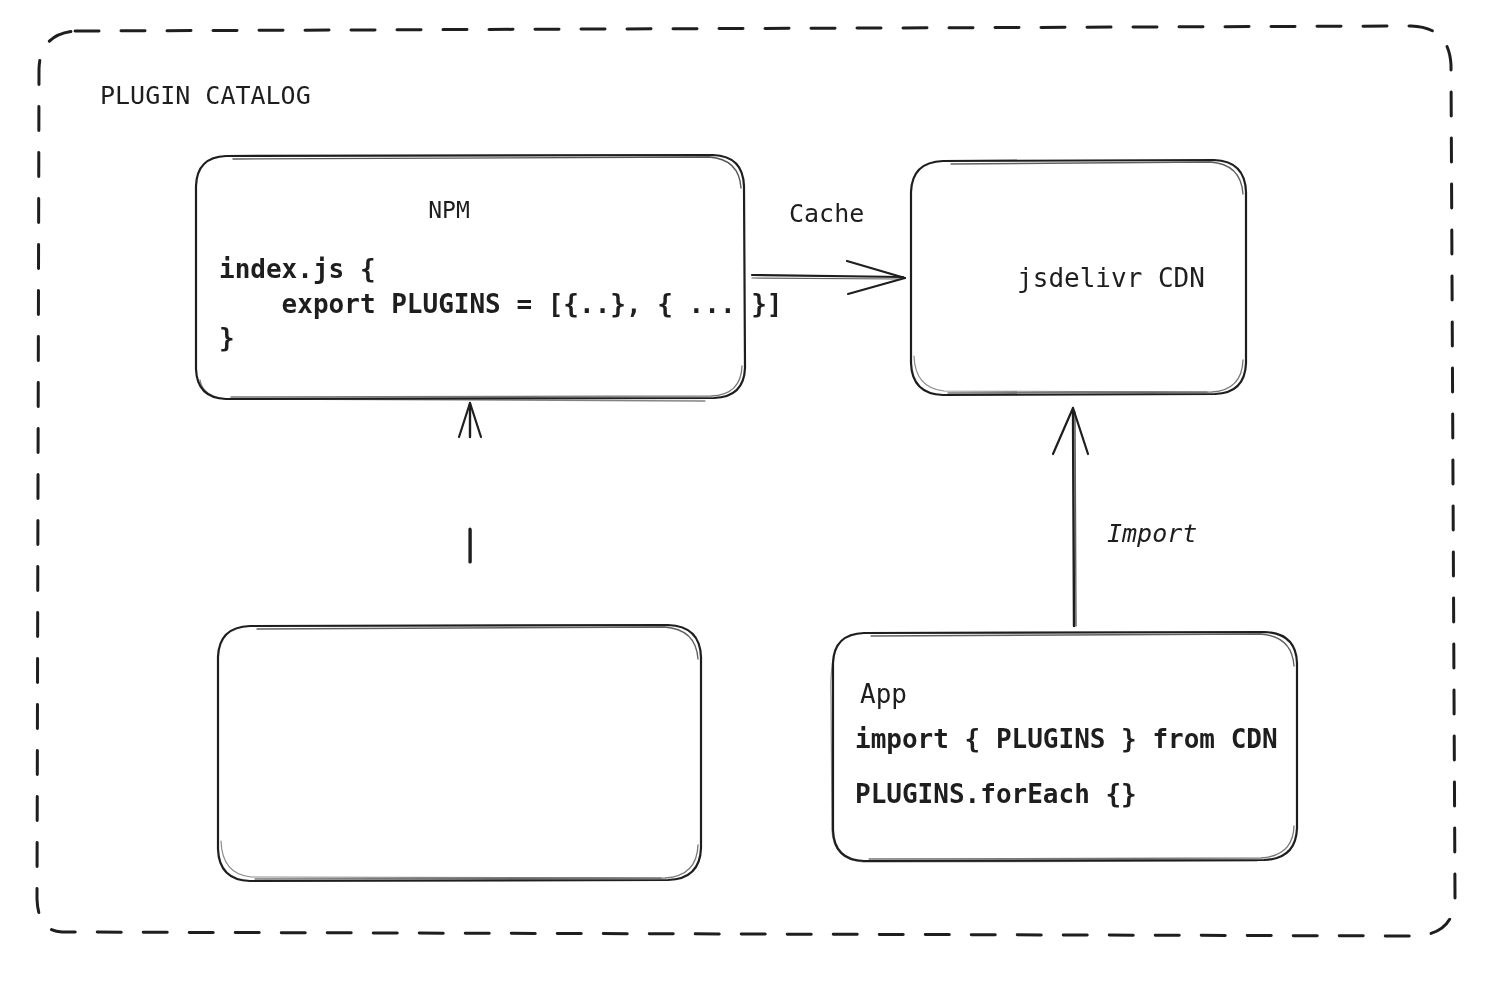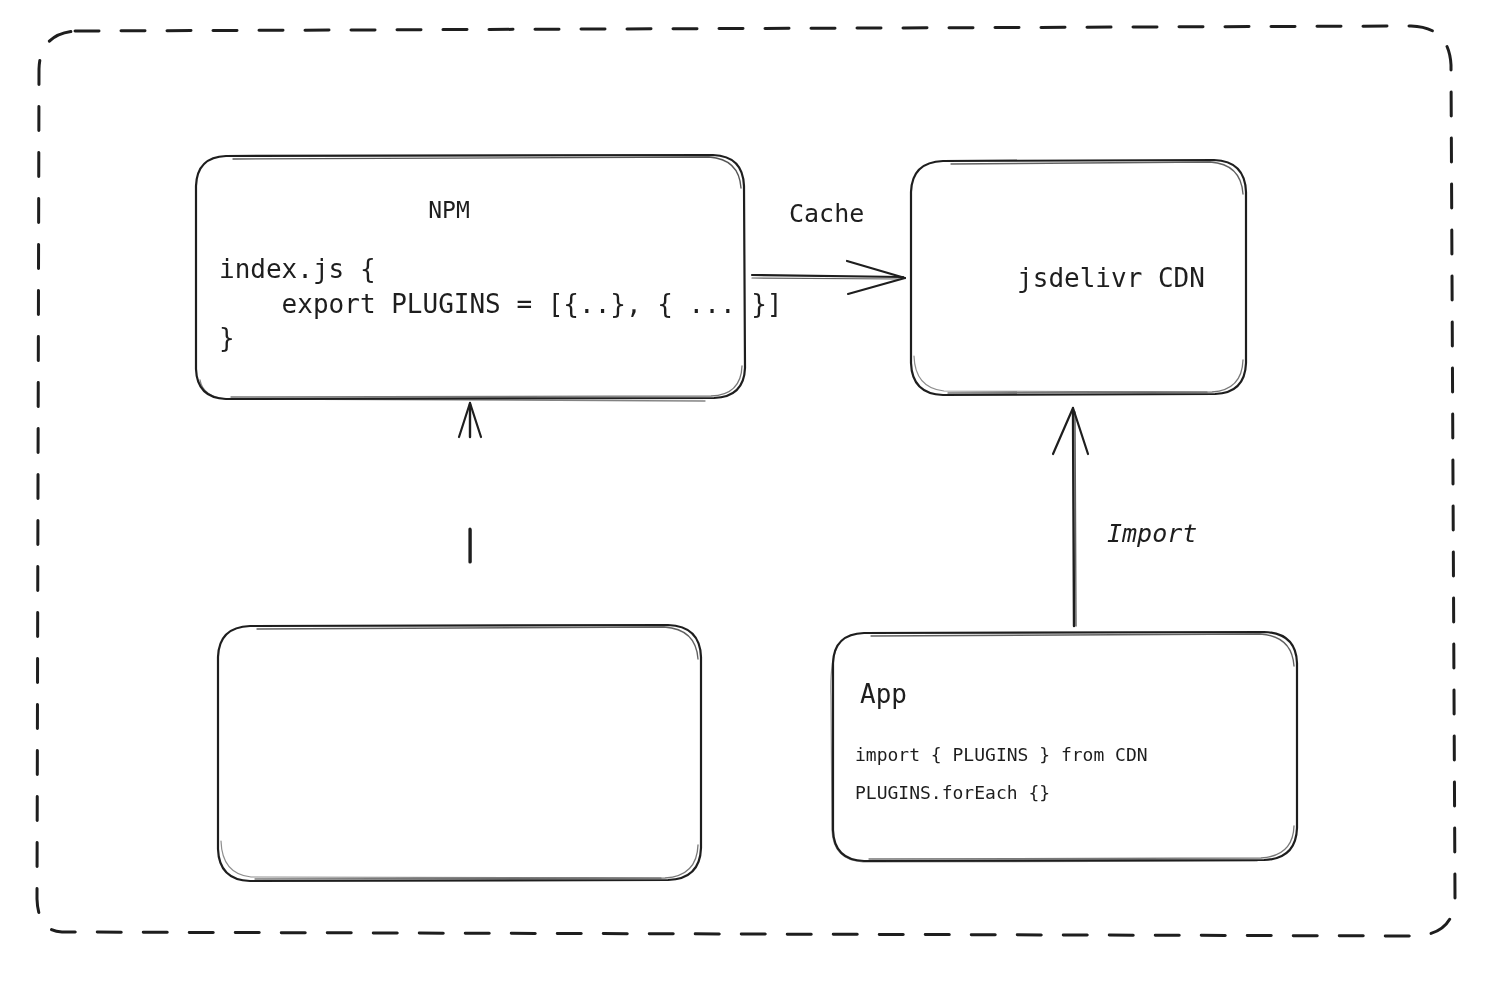--- a/index.html
+++ b/index.html
@@ -34,33 +34,33 @@
     font-family: "DejaVu Sans Mono", "Liberation Mono", monospace;
     white-space: pre;
     line-height: 1.25;
     letter-spacing: 0px;
   }
 
   
   #group-title        { left: 100px;  top: 80px;  font-size: 25px; }
 
   #npm-title          { left: 196px;  top: 196px; width: 506px; text-align: center; font-size: 23px; }
-  #npm-code           { left: 219px;  top: 252px; font-size: 26px; line-height: 1.33; }
+  #npm-code           { left: 219px;  top: 252px; font-size: 26px; line-height: 1.33; font-weight: bold; }
 
   #cdn-title          { left: 911px;  top: 262px; width: 400px; text-align: center; font-size: 26px; }
 
   #edge-cache-label   { left: 789px;  top: 198px; font-size: 25px; }
   #edge-import-label  { left: 1107px; top: 518px; font-size: 25px; font-style: italic; }
   #edge-build-label   { left: 371px;  top: 448px; width: 200px; text-align: center; font-size: 25px; line-height: 1.33; }
 
   #repo-caption       { left: 286px;  top: 567px; font-size: 26px; }
   #repo-code          { left: 221px;  top: 706px; font-size: 26px; line-height: 1.27; }
 
   #app-title          { left: 860px;  top: 678px; font-size: 26px; }
-  #app-code           { left: 855px;  top: 736px; font-size: 18px; line-height: 2.1; }
+  #app-code           { left: 855px;  top: 712px; font-size: 26px; line-height: 2.1; font-weight: bold; }
 </style>
 </head>
 <body>
 
 <div id="canvas">
 
   <svg class="layer" viewBox="0 0 1506 1002">
     <g fill="none" stroke="#1e1e1e" stroke-linecap="round" stroke-linejoin="round">
 
       <g>
@@ -113,20 +113,21 @@
       <g>
         <path d="M 1074 626 L 1073 410" stroke-width="2.4"></path>
         <path d="M 1076 626 L 1075 412" stroke-width="1.4" opacity="0.7"></path>
         <path d="M 1053 454 L 1073 408" stroke-width="2.2"></path>
         <path d="M 1088 454 L 1073 408" stroke-width="2.2"></path>
       </g>
 
     </g>
   </svg>
 
+  <div class="txt" id="group-title">PLUGIN CATALOG</div>
 
   <div class="txt" id="npm-title">NPM</div>
   <div class="txt" id="npm-code">index.js {
     export PLUGINS = [{..}, { ... }]
 }</div>
 
   <div class="txt" id="cdn-title">jsdelivr CDN</div>
 
   <div class="txt" id="edge-cache-label">Cache</div>
 

